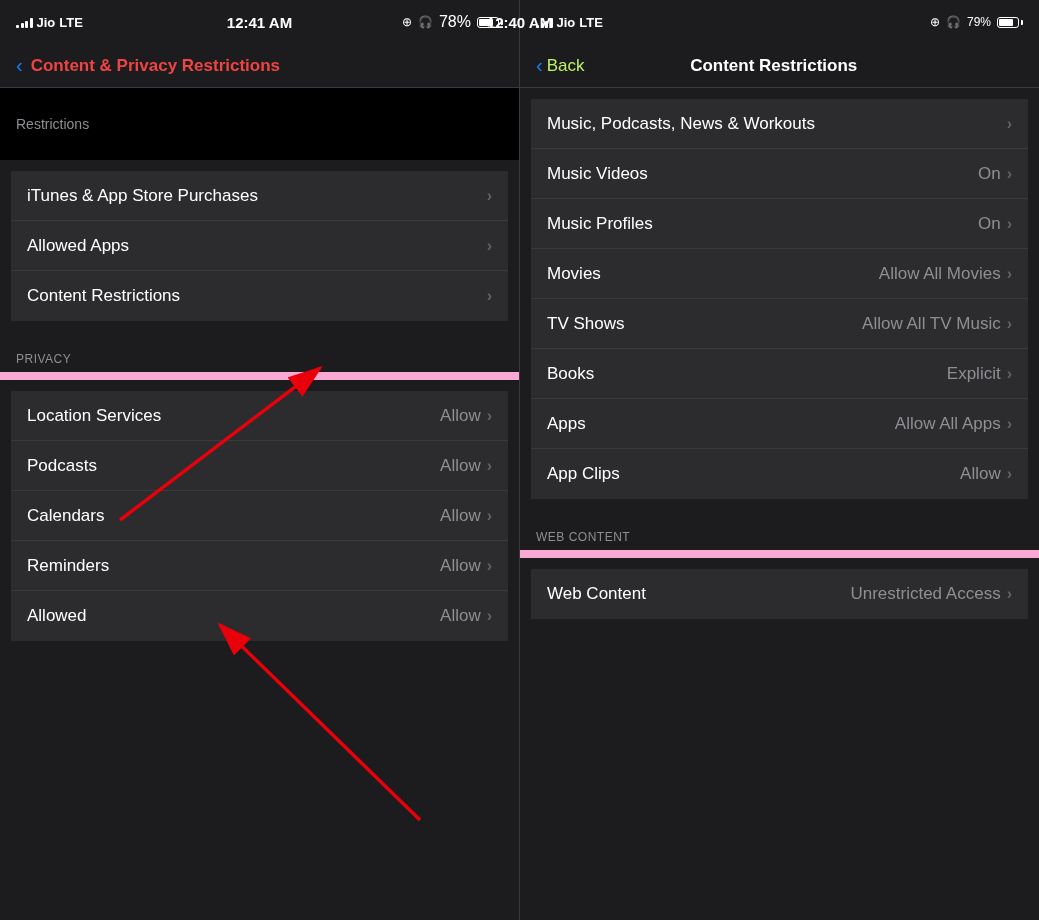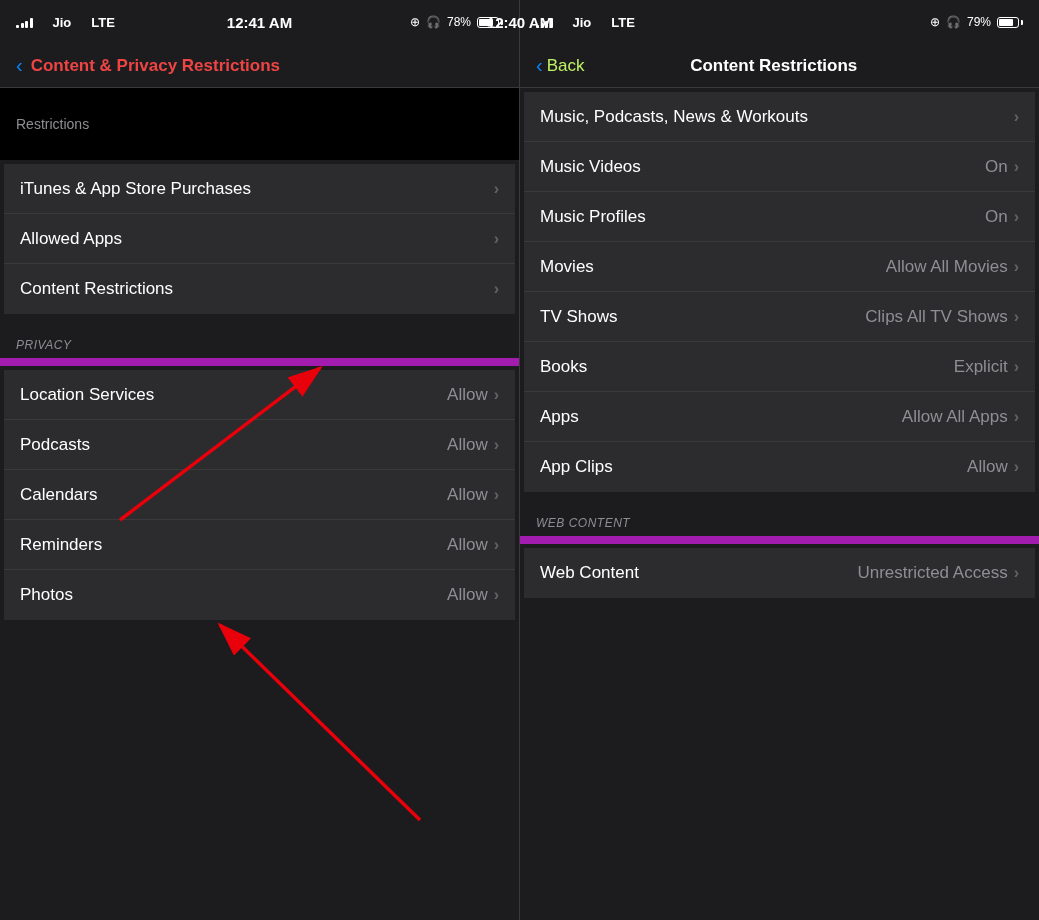--- a/index.html
+++ b/index.html
@@ -39,21 +39,21 @@
       height: 44px;
       display: flex;
       align-items: center;
       justify-content: space-between;
       padding: 0 16px;
       background: #1c1c1e;
     }
     .status-left {
       display: flex;
       align-items: center;
-      gap: 20px;
+      gap: 4px;
       font-size: 13px;
       font-weight: 600;
       color: #fff;
       justify-content: center;
     }
     .status-right {
       display: flex;
       align-items: center;
       gap: 6px;
       font-size: 12px;
@@ -148,21 +148,21 @@
       font-weight: 500;
       color: #8e8e93;
       text-transform: uppercase;
       letter-spacing: 0.5px;
       background: #1c1c1e;
     }
 
     
     .list-group {
       background: #2c2c2e;
-      margin: 4px;
+      margin: 11px;
     }
     .list-item {
       display: flex;
       align-items: center;
       padding: 0 16px;
       min-height: 50px;
       border-bottom: 1px solid #3a3a3c;
       position: relative;
       cursor: pointer;
     }
@@ -197,22 +197,21 @@
     
     .arrow-overlay {
       position: absolute;
       pointer-events: none;
       z-index: 10;
     }
 
     
     .group-divider {
       height: 48px;
-      background: #a21caf;
-      font-style: italic;
+      background: #f9a8d4;
     }
   </style>
 </head>
 <body>
 
 <div class="panel-left">
 
   <div class="status-bar">
     <div class="status-left">
       <div class="signal-bars">
@@ -221,21 +220,21 @@
         <div class="signal-bar" style="height:7px"></div>
         <div class="signal-bar" style="height:10px"></div>
       </div>
       <span>Jio</span>
       <span>LTE</span>
     </div>
     <span style="font-size:15px;font-weight:600;color:#fff;position:absolute;left:50%;transform:translateX(-50%)">12:41 AM</span>
     <div class="status-right">
       <span style="font-size:12px">⊕</span>
       <span style="font-size:12px">🎧</span>
-      <span style="font-size:12px">78%</span>
+      <span style="font-size:16px">78%</span>
       <div class="battery-icon">
         <div class="battery-body">
           <div class="battery-fill" style="width:75%"></div>
         </div>
         <div class="battery-tip"></div>
       </div>
     </div>
   </div>
 
   <div class="nav-bar">
@@ -286,21 +285,21 @@
       <span class="list-item-label">Calendars</span>
       <span class="list-item-value">Allow</span>
       <span class="chevron-right">›</span>
     </div>
     <div class="list-item">
       <span class="list-item-label">Reminders</span>
       <span class="list-item-value">Allow</span>
       <span class="chevron-right">›</span>
     </div>
     <div class="list-item">
-      <span class="list-item-label">Photos</span>
+      <span class="list-item-label">Allowed</span>
       <span class="list-item-value">Allow</span>
       <span class="chevron-right">›</span>
     </div>
   </div>
 
   <svg class="arrow-overlay" style="top:0;left:0;width:519px;height:920px" viewBox="0 0 519 920">
 
     <defs>
       <marker id="arrowhead-left" markerWidth="10" markerHeight="7" refX="9" refY="3.5" orient="auto">
         <polygon points="0 0, 10 3.5, 0 7" fill="#e8000a"></polygon>
@@ -363,21 +362,21 @@
         <span class="list-item-value">On</span>
         <span class="chevron-right">›</span>
       </div>
       <div class="list-item">
         <span class="list-item-label">Movies</span>
         <span class="list-item-value">Allow All Movies</span>
         <span class="chevron-right">›</span>
       </div>
       <div class="list-item">
         <span class="list-item-label">TV Shows</span>
-        <span class="list-item-value">Clips All TV Shows</span>
+        <span class="list-item-value">Allow All TV Music</span>
         <span class="chevron-right">›</span>
       </div>
       <div class="list-item">
         <span class="list-item-label">Books</span>
         <span class="list-item-value">Explicit</span>
         <span class="chevron-right">›</span>
       </div>
       <div class="list-item">
         <span class="list-item-label">Apps</span>
         <span class="list-item-value">Allow All Apps</span>

